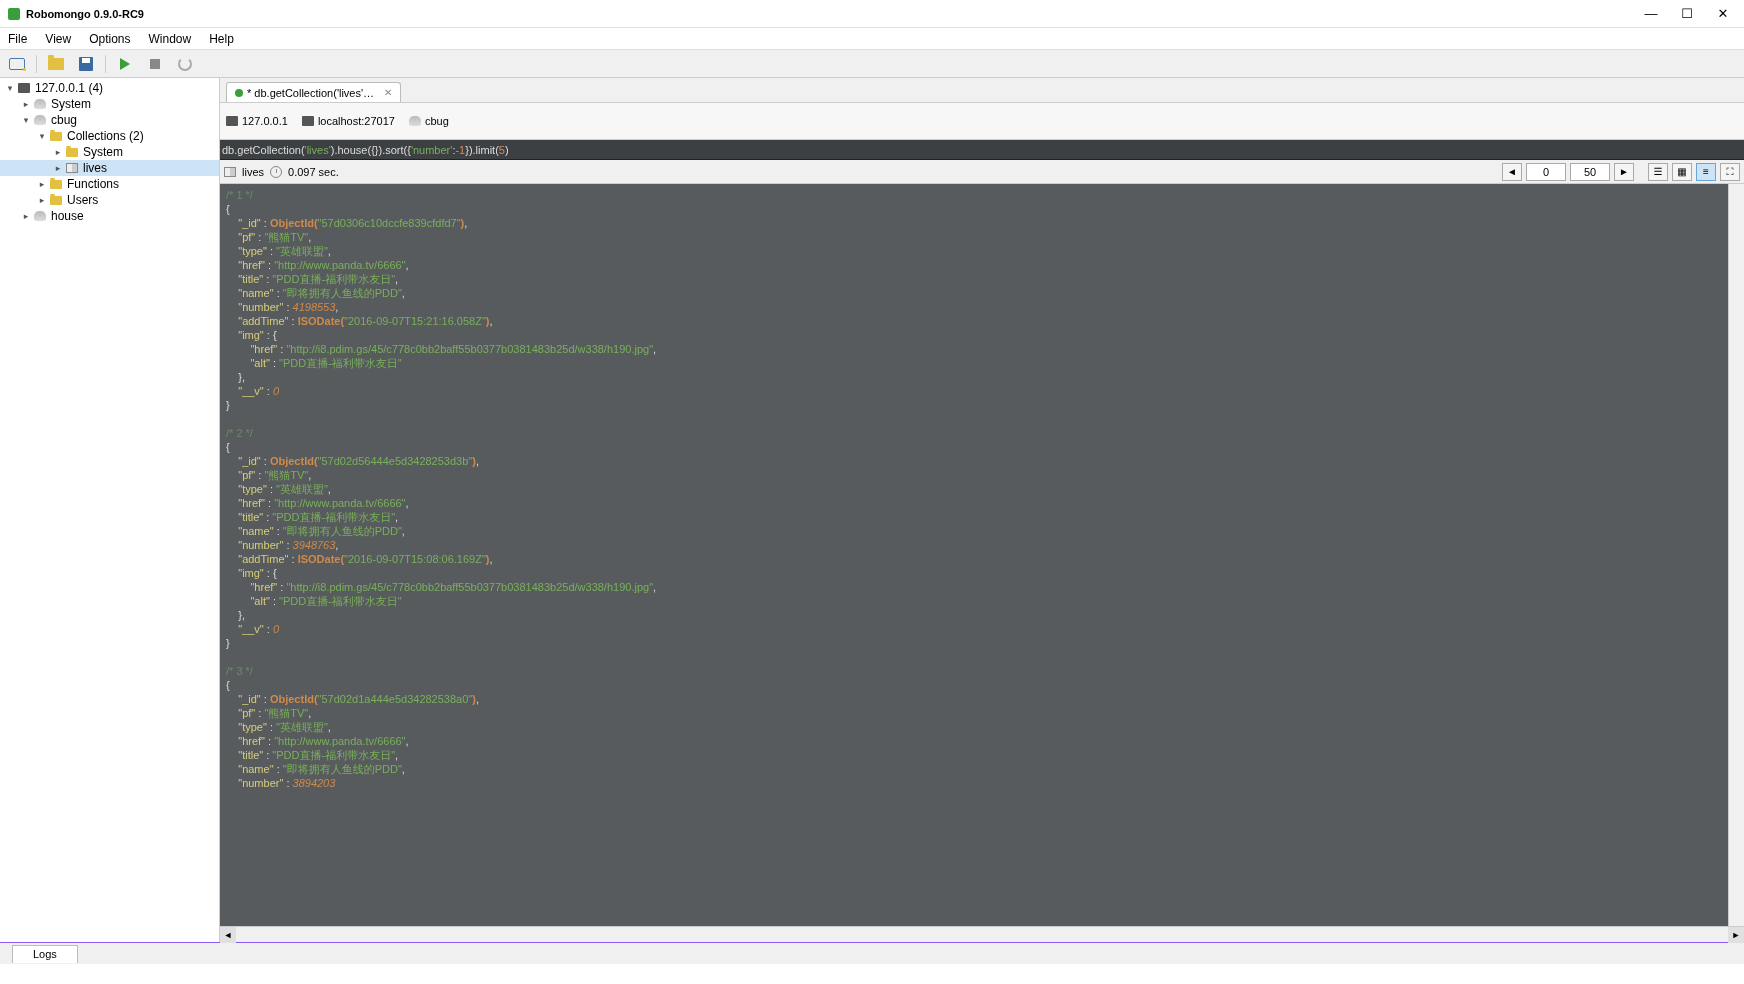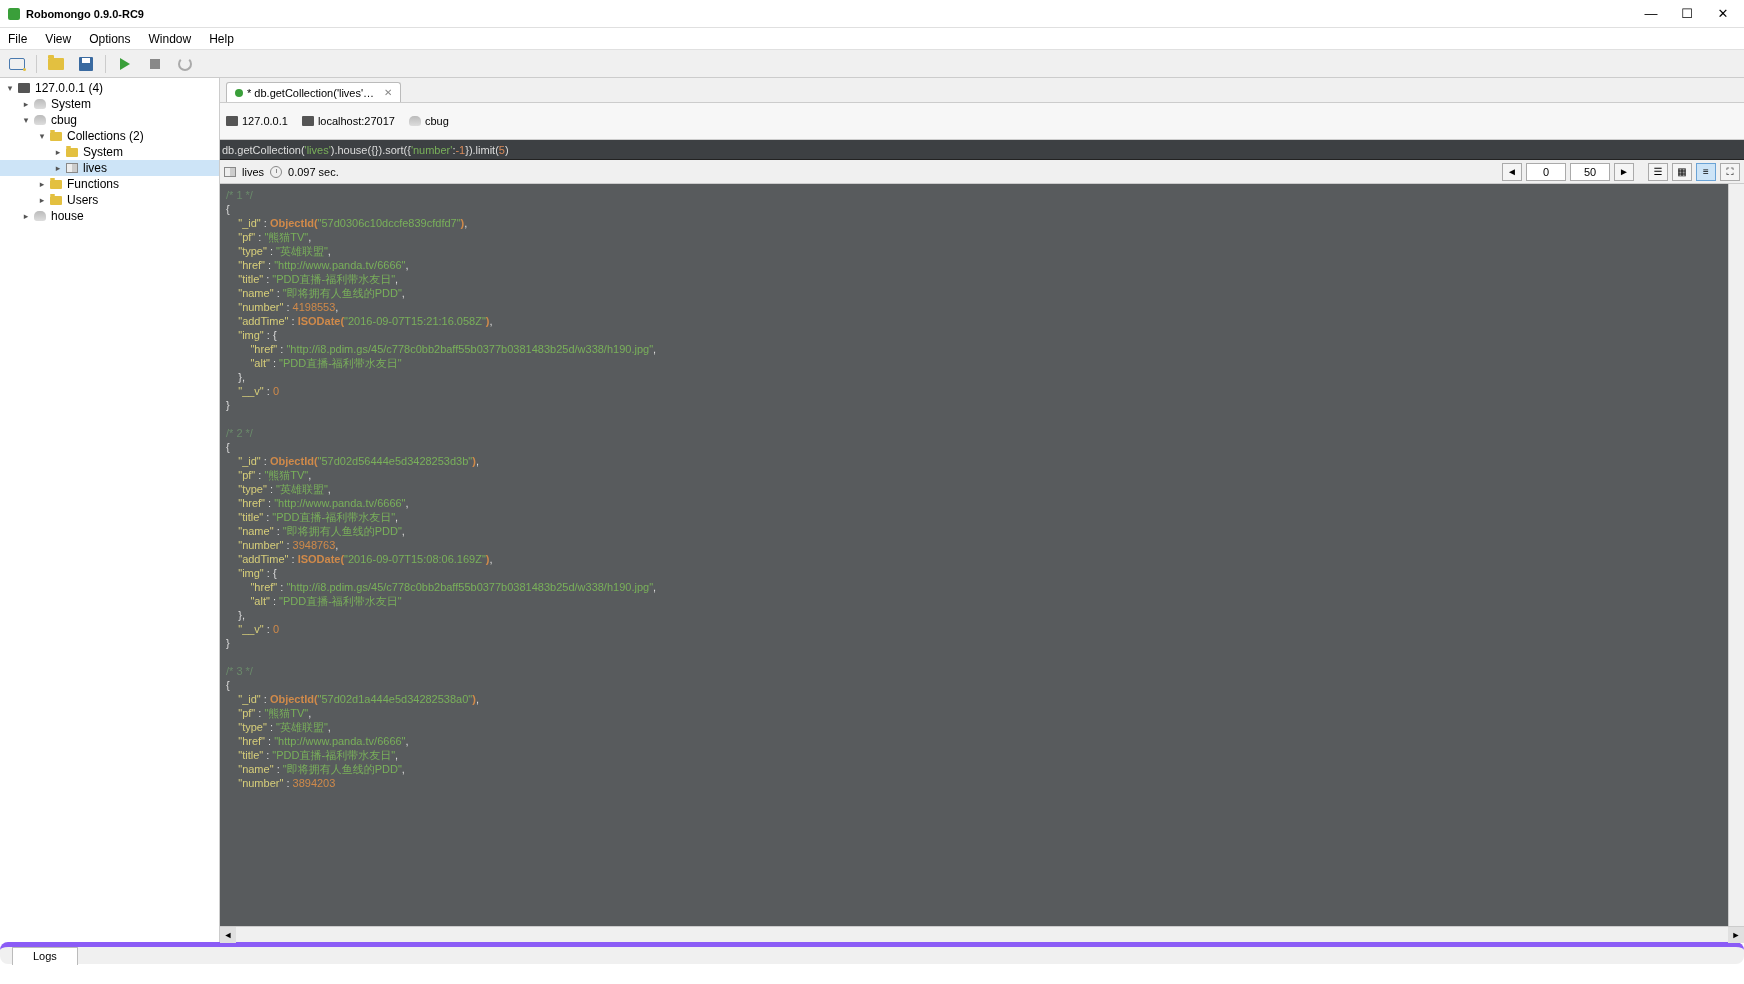--- a/index.html
+++ b/index.html
@@ -51,28 +51,28 @@
 .rt-input { width:40px; height:18px; border:1px solid #aaa; text-align:center; font-size:11px; background:#fff; }
 .rt-btn { width:20px; height:18px; border:1px solid #aaa; background:#f5f5f5; display:flex; align-items:center; justify-content:center; cursor:pointer; font-size:10px; }
 .rt-btn.active { background:#cde4f7; border-color:#6aa3d6; }
 .clock-icon { width:12px; height:12px; border:1px solid #888; border-radius:50%; position:relative; }
 .clock-icon::after { content:''; position:absolute; width:1px; height:4px; background:#888; left:5px; top:2px; }
 .result { flex:1; background:#585b5d; color:#ddd; font-family:Consolas,monospace; font-size:11px; line-height:14px; padding:4px 6px; overflow:auto; white-space:pre; position:relative; }
 .result-scroll { position:absolute; right:0; top:0; bottom:0; width:16px; background:#f0f0f0; border-left:1px solid #ccc; }
 .hscroll { height:16px; background:#f0f0f0; border-top:1px solid #ccc; position:relative; }
 .hscroll .arrow { position:absolute; width:16px; height:16px; background:#e0e0e0; display:flex; align-items:center; justify-content:center; font-size:9px; }
 .hscroll .right { right:0; }
-.statusbar { height:22px; background:#f0f0f0; border-top:5px solid #8b5cf6; display:flex; align-items:center; padding:0;border-radius:8px; }
+.statusbar { height:22px; background:#f0f0f0; border-top:1px solid #8b5cf6; display:flex; align-items:center; padding:0; }
 .status-tab { height:18px; background:#fff; border:1px solid #bbb; border-bottom:none; padding:0 20px; font-size:11px; margin-left:12px; display:flex; align-items:center; }
 .c-comment { color:#6a8a6a; }
 .c-key { color:#d7ce7a; }
 .c-punc { color:#ddd; }
 .c-str { color:#79b05a; }
 .c-fn { color:#d08a4a;font-weight:bold; }
-.c-num { color:#d08a4a; }
+.c-num { color:#d08a4a;font-style:italic; }
 .c-brace { color:#ddd; }
 </style>
 </head>
 <body>
 
 <div class="titlebar">
   <span class="logo"></span>
   <span class="title">Robomongo 0.9.0-RC9</span>
   <div class="winbtns">
     <span class="winbtn">—</span>

